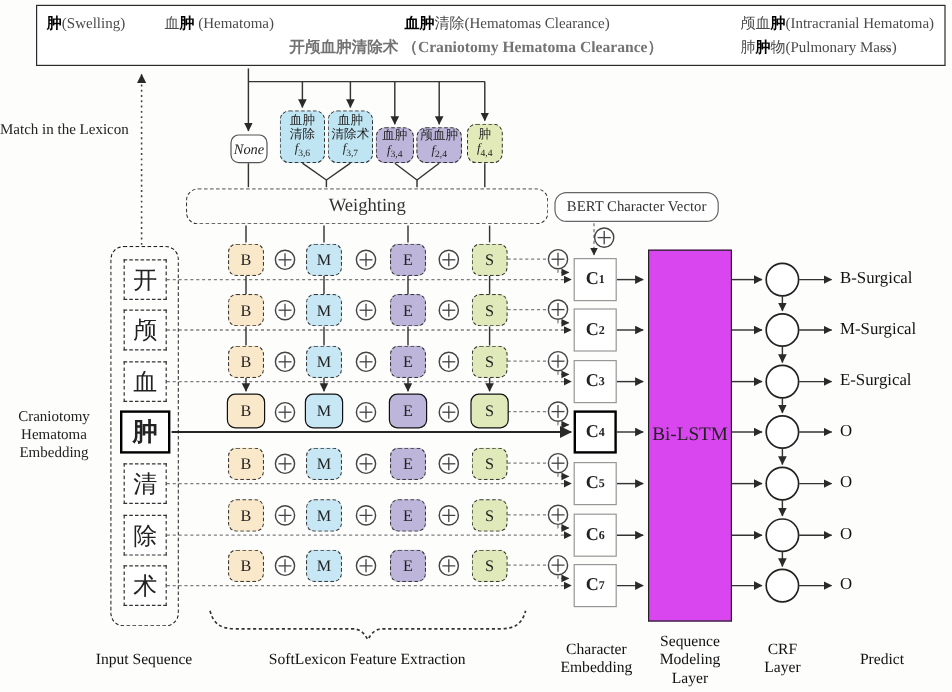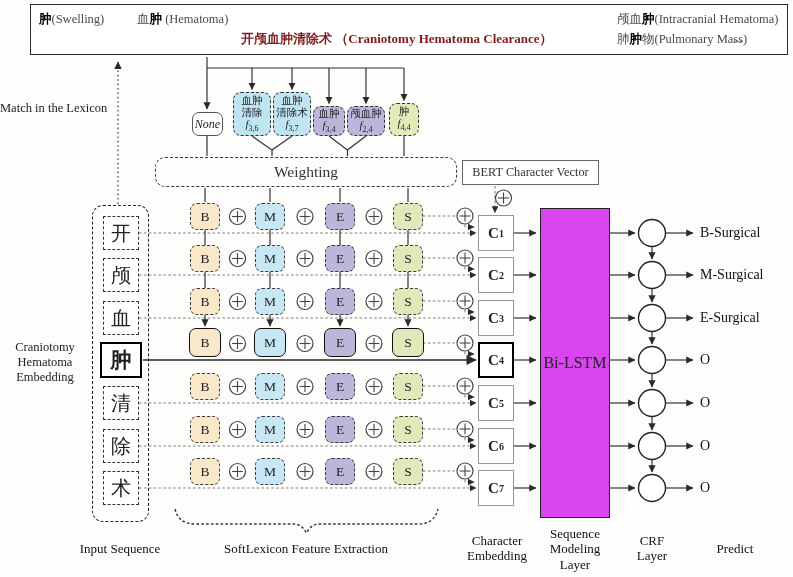--- a/index.html
+++ b/index.html
@@ -12,36 +12,36 @@
   .rbold{stroke:#262626;stroke-width:1.7;fill:none;}
   .dot{stroke:#444;stroke-width:1.3;fill:none;stroke-dasharray:1.6 2.8;}
   .brace{stroke:#333;stroke-width:1.4;fill:none;stroke-dasharray:2.6 2.2;}
   .op{stroke:#444;stroke-width:1.2;fill:#fff;}
   .opl{stroke:#444;stroke-width:1.1;}
   .node{stroke:#222;stroke-width:1.4;fill:#fff;}
   .lexbox{position:absolute;left:30px;top:4px;width:758px;height:51px;border:1.5px solid #2a2a2a;
           box-sizing:border-box;z-index:2;background:#fff;}
   .lexitem{position:absolute;white-space:nowrap;font-size:12.5px;color:#4a4a4a;}
   .lexitem b{color:#000;}
-  .lexbig{font-size:13px;color:#7f1d1d;font-weight:bold;}
+  .lexbig{font-size:13px;color:#737373;font-weight:bold;}
   .matchlbl{position:absolute;left:0;top:101px;width:122px;font-size:12.5px;color:#222;z-index:2;}
   .featbox{position:absolute;border:1.5px dashed #333;border-radius:8px;text-align:center;
            font-size:10.5px;line-height:1.16;color:#222;z-index:2;box-sizing:border-box;
            display:flex;flex-direction:column;justify-content:center;}
   .fblue{background:#bfe4f2;} .fpurple{background:#bdb6da;} .fgreen{background:#e1eab8;}
   .nonebox{position:absolute;left:192px;top:112px;width:31px;height:24px;border:1.2px solid #555;
            border-radius:7px;background:#fff;display:flex;align-items:center;justify-content:center;
            font-style:italic;font-size:12px;z-index:2;box-sizing:border-box;}
   .fi{font-style:italic;}
   .featbox sub,.fi sub{font-size:8px;}
   .weighting{position:absolute;left:155px;top:157px;width:302px;height:30px;border:1.7px dashed #3a3a3a;
              border-radius:10px;display:flex;align-items:center;justify-content:center;
              font-size:15.5px;color:#333;z-index:2;box-sizing:border-box;background:#fdfdfc;}
   .bertbox{position:absolute;left:462px;top:160px;width:137px;height:25px;border:1.2px solid #666;
-           border-radius:0;display:flex;align-items:center;justify-content:center;
+           border-radius:10px;display:flex;align-items:center;justify-content:center;
            font-size:12.3px;color:#333;z-index:2;box-sizing:border-box;background:#fff;}
   .inputwrap{position:absolute;left:92px;top:205px;width:57px;height:317px;border:1.7px dashed #222;
              border-radius:11px;z-index:1;box-sizing:border-box;}
   .charbox{position:absolute;border:1.5px dashed #333;background:#fff;display:flex;align-items:center;
            justify-content:center;font-size:20px;z-index:2;box-sizing:border-box;}
   .charbox.hlc{border:2.6px solid #000;font-weight:bold;font-size:21px;}
   .lbox{position:absolute;border:1.5px dashed #3a3a3a;border-radius:7px;display:flex;align-items:center;
         justify-content:center;font-size:13.5px;color:#222;z-index:2;box-sizing:border-box;}
   .lbox.hl{border:1.8px solid #111;}
   .b{background:#f9e8c9;} .m{background:#c8e7f5;} .e{background:#bdb6da;} .s{background:#e0e9ba;}
@@ -250,20 +250,21 @@
         <line x1="305" y1="466.1" x2="305" y2="476.9" class="opl"></line>
         <circle cx="374" cy="471.5" r="8" class="op"></circle>
         <line x1="368.6" y1="471.5" x2="379.4" y2="471.5" class="opl"></line>
         <line x1="374" y1="466.1" x2="374" y2="476.9" class="opl"></line>
       </g>
   </svg>
 
   <div class="lexbox">
     <span class="lexitem" style="left:8px;top:6px"><b>肿</b><span>(Swelling)</span></span>
     <span class="lexitem" style="left:106px;top:6px"><span>血</span><b>肿</b><span> (Hematoma)</span></span>
+    <span class="lexitem" style="left:306px;top:6px"><b>血肿</b><span>清除(Hematomas Clearance)</span></span>
     <span class="lexitem" style="left:586px;top:6px"><span>颅血</span><b>肿</b><span>(Intracranial Hematoma)</span></span>
     <span class="lexitem lexbig" style="left:210px;top:25px"><span>开颅血肿清除术 （Craniotomy Hematoma Clearance）</span></span>
     <span class="lexitem" style="left:586px;top:26px"><span>肺</span><b>肿</b><span>物(Pulmonary Mass)</span></span>
     <span class="lexitem" style="left:702px;top:26px"><span>...</span></span>
   </div>
 
   <div class="matchlbl">Match in the Lexicon</div>
 
   <div class="nonebox">None</div>
   <div class="featbox fblue" style="left:233px;top:92px;width:38px;height:44px">

